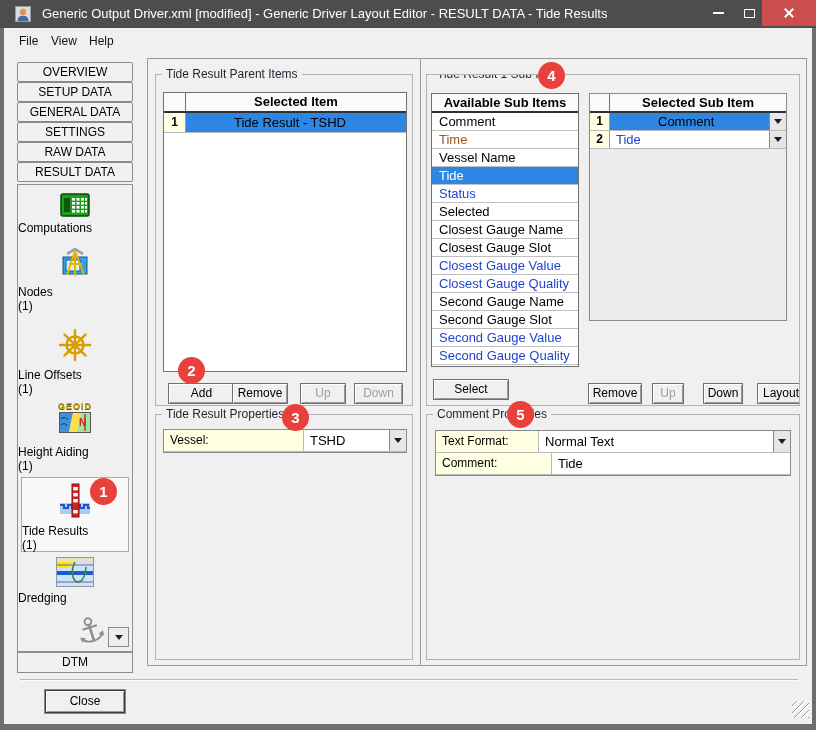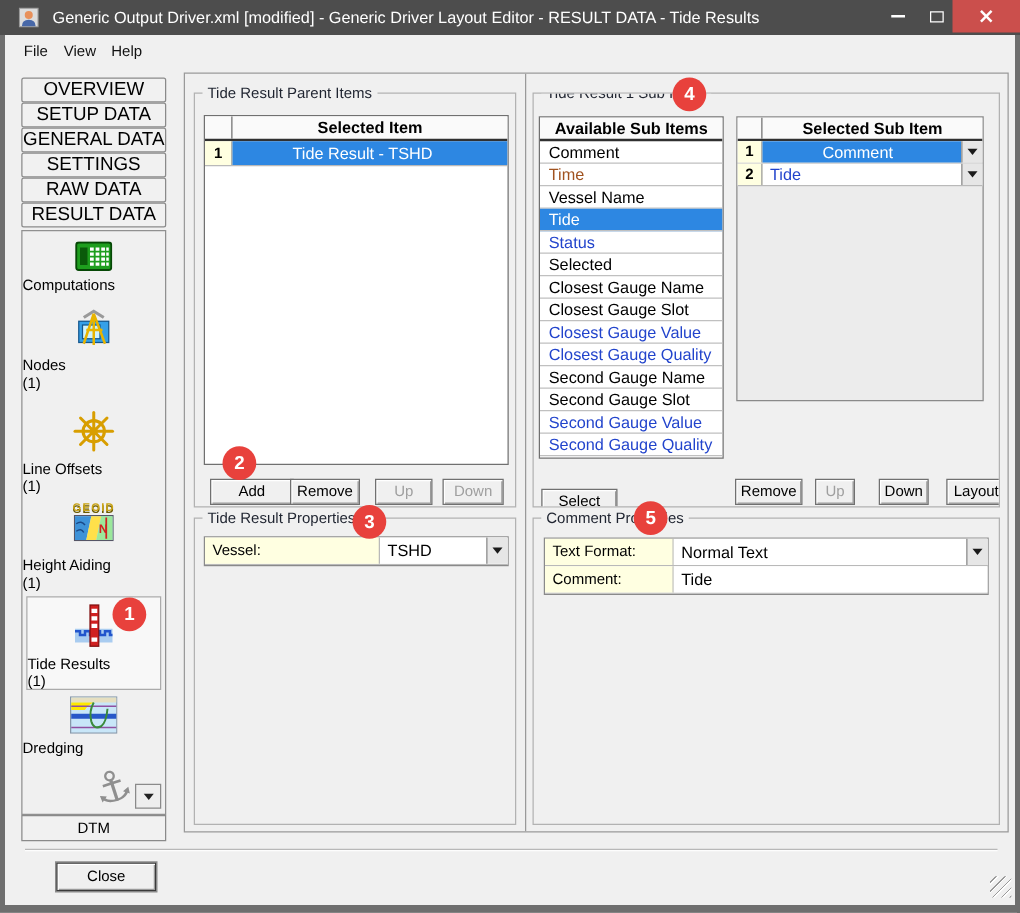--- a/index.html
+++ b/index.html
@@ -25,21 +25,21 @@
   .glyph-close::before,.glyph-close::after{content:"";position:absolute;left:5px;top:0;width:2px;height:12px;background:#fff;}
   .glyph-close::before{transform:rotate(45deg);}
   .glyph-close::after{transform:rotate(-45deg);}
 
   
   .menubar{position:absolute;left:4px;top:28px;width:808px;height:26px;background:#f0f0f0;}
   .menu-item{position:absolute;top:4px;height:18px;line-height:18px;font-size:12px;color:#111;padding:0 5px;cursor:pointer;}
 
   
   .navbtn{position:absolute;left:17px;width:116px;height:20px;background:#f1f1f1;border:1px solid #8a8a8a;
-          border-radius:2px;font-size:15px;color:#000;text-align:center;line-height:18px;cursor:pointer;}
+          border-radius:2px;font-size:12px;color:#000;text-align:center;line-height:18px;cursor:pointer;}
   .icon-panel{position:absolute;left:17px;top:184px;width:116px;height:468px;border:1px solid #909090;background:#f0f0f0;overflow:hidden;}
   .side-item-label{position:absolute;left:0;width:100%;text-align:left;font-size:12px;color:#000;}
   .side-icon{position:absolute;left:50%;transform:translateX(-50%);}
   .tide-box{position:absolute;left:3px;top:292px;width:108px;height:75px;border:1px solid #ababab;background:#f8f8f8;cursor:pointer;}
   .scrollbtn{position:absolute;left:90px;top:442px;width:21px;height:20px;background:#eee;border:1px solid #8a8a8a;display:flex;align-items:center;justify-content:center;cursor:pointer;}
   .tri-down{width:0;height:0;border:4px solid transparent;border-top:5px solid #222;margin-top:4px;}
   .dtm-btn{position:absolute;left:17px;top:652px;width:116px;height:21px;background:#f1f1f1;border:1px solid #8a8a8a;font-size:12px;text-align:center;line-height:19px;cursor:pointer;}
 
   
   .main-panel{position:absolute;left:147px;top:58px;width:660px;height:608px;border:1px solid #9a9a9a;background:#f0f0f0;}
@@ -48,21 +48,21 @@
   .group-title{position:absolute;left:6px;top:-8px;background:#f0f0f0;padding:0 4px;font-size:12px;color:#1f2430;white-space:nowrap;}
 
   
   .gridtable{position:absolute;background:#fff;border:1px solid #707070;overflow:hidden;}
   .hdr-row{display:flex;height:20px;border-bottom:2px solid #303030;background:#fafafa;}
   .hdr-cell{font-size:13px;font-weight:bold;color:#000;text-align:center;line-height:18px;}
   .numcol{width:22px;border-right:1px solid #707070;}
   .numcell{width:22px;background:var(--cell-beige);font-size:12px;font-weight:bold;text-align:center;line-height:19px;border-right:1px solid #9a9a9a;}
   .row{display:flex;border-bottom:1px solid #b9b9b9;cursor:pointer;}
   .rowval{flex:1;font-size:13px;line-height:19px;padding-left:6px;white-space:nowrap;overflow:hidden;}
-  .sel{background:var(--selection-blue);color:#ffffff;padding-left:48px;}
+  .sel{background:var(--selection-blue);color:#000000;padding-left:48px;}
 
   .avl-row{height:18px;line-height:17px;font-size:13px;padding-left:7px;border-bottom:1px solid #c0c0c0;cursor:pointer;white-space:nowrap;overflow:hidden;}
   .avl-time{color:var(--time-brown);}
   .avl-value{color:var(--value-blue);}
   .avl-sel{background:var(--selection-blue);color:#fff;}
   .hdr-avl{height:19px;line-height:17px;border-bottom:2px solid #303030;background:#fafafa;font-size:13px;font-weight:bold;text-align:center;}
 
   .combo-btn{width:17px;background:#e6e6e6;border-left:1px solid #8a8a8a;display:flex;align-items:center;justify-content:center;cursor:pointer;}
   .combo-btn .tri{width:0;height:0;border:4px solid transparent;border-top:5px solid #1a1a1a;margin-top:4px;}
   .txt-blue{color:var(--value-blue);}
@@ -308,41 +308,41 @@
       </div>
       <div class="row" style="height:18px;background:#fff;">
         <div class="numcell" style="width:20px;line-height:17px;">2</div>
         <div class="rowval txt-blue" style="line-height:17px;">Tide</div>
         <div class="combo-btn">
             <span class="tri"></span>
           </div>
       </div>
     </div>
 
-    <div class="btn" style="left:6px;top:316px;width:61px;">Select</div>
+    <div class="btn" style="left:6px;top:304px;width:76px;">Select</div>
     <div class="btn" style="left:161px;top:308px;width:54px;">Remove</div>
     <div class="btn disabled" style="left:225px;top:308px;width:32px;">Up</div>
     <div class="btn" style="left:276px;top:308px;width:40px;">Down</div>
     <div class="btn" style="left:330px;top:308px;width:48px;">Layout</div>
   </div>
 
   <div class="groupbox" style="left:426px;top:414px;width:374px;height:246px;">
     <span class="group-title">Comment Properties</span>
     <div class="propgrid" style="left:8px;top:15px;width:356px;height:46px;">
       <div class="prop-row">
         <div class="prop-label" style="width:103px">Text Format:</div>
         <div class="prop-value">
           <div class="prop-text">Normal Text</div>
           <div class="combo-btn">
               <span class="tri"></span>
             </div>
         </div>
       </div>
       <div class="prop-row">
-        <div class="prop-label" style="width:103px">Comment:</div>
+        <div class="prop-label" style="width:116px">Comment:</div>
         <div class="prop-value">
           <div class="prop-text">Tide</div>
         </div>
       </div>
     </div>
   </div>
 
   <div class="annot" style="left:90px;top:478px;">1</div>
   <div class="annot" style="left:178px;top:357px;">2</div>
   <div class="annot" style="left:282px;top:404px;">3</div>

